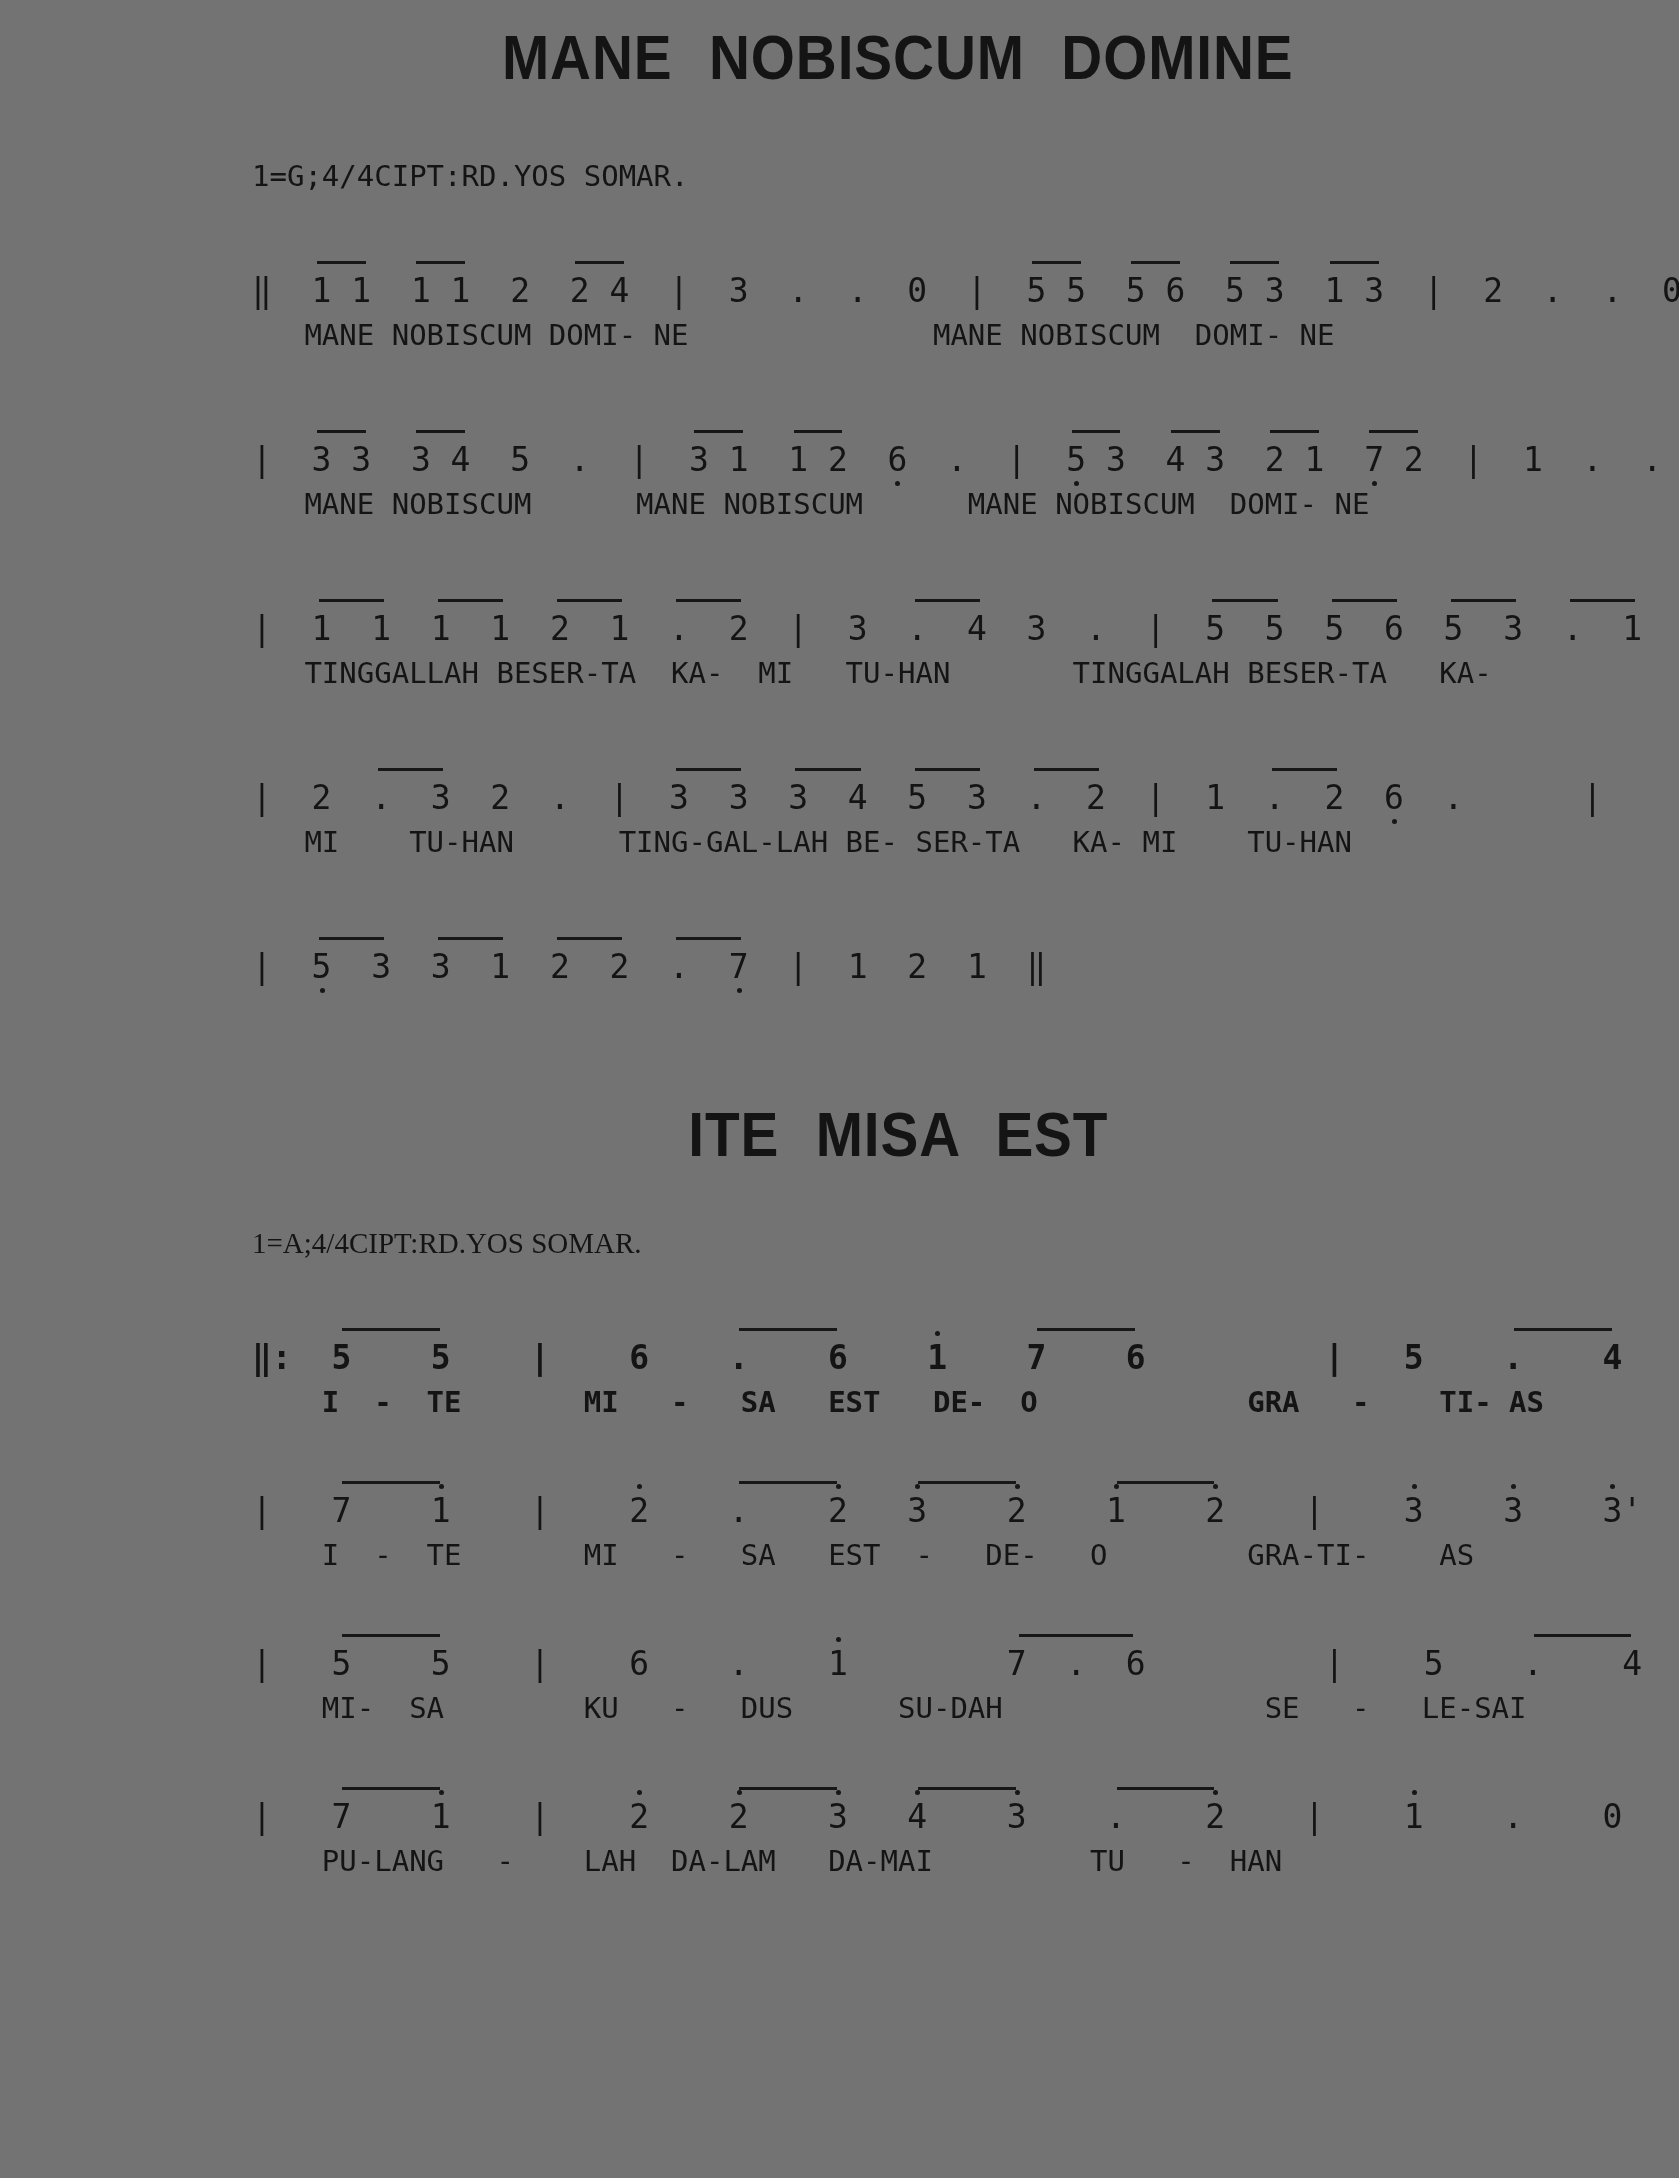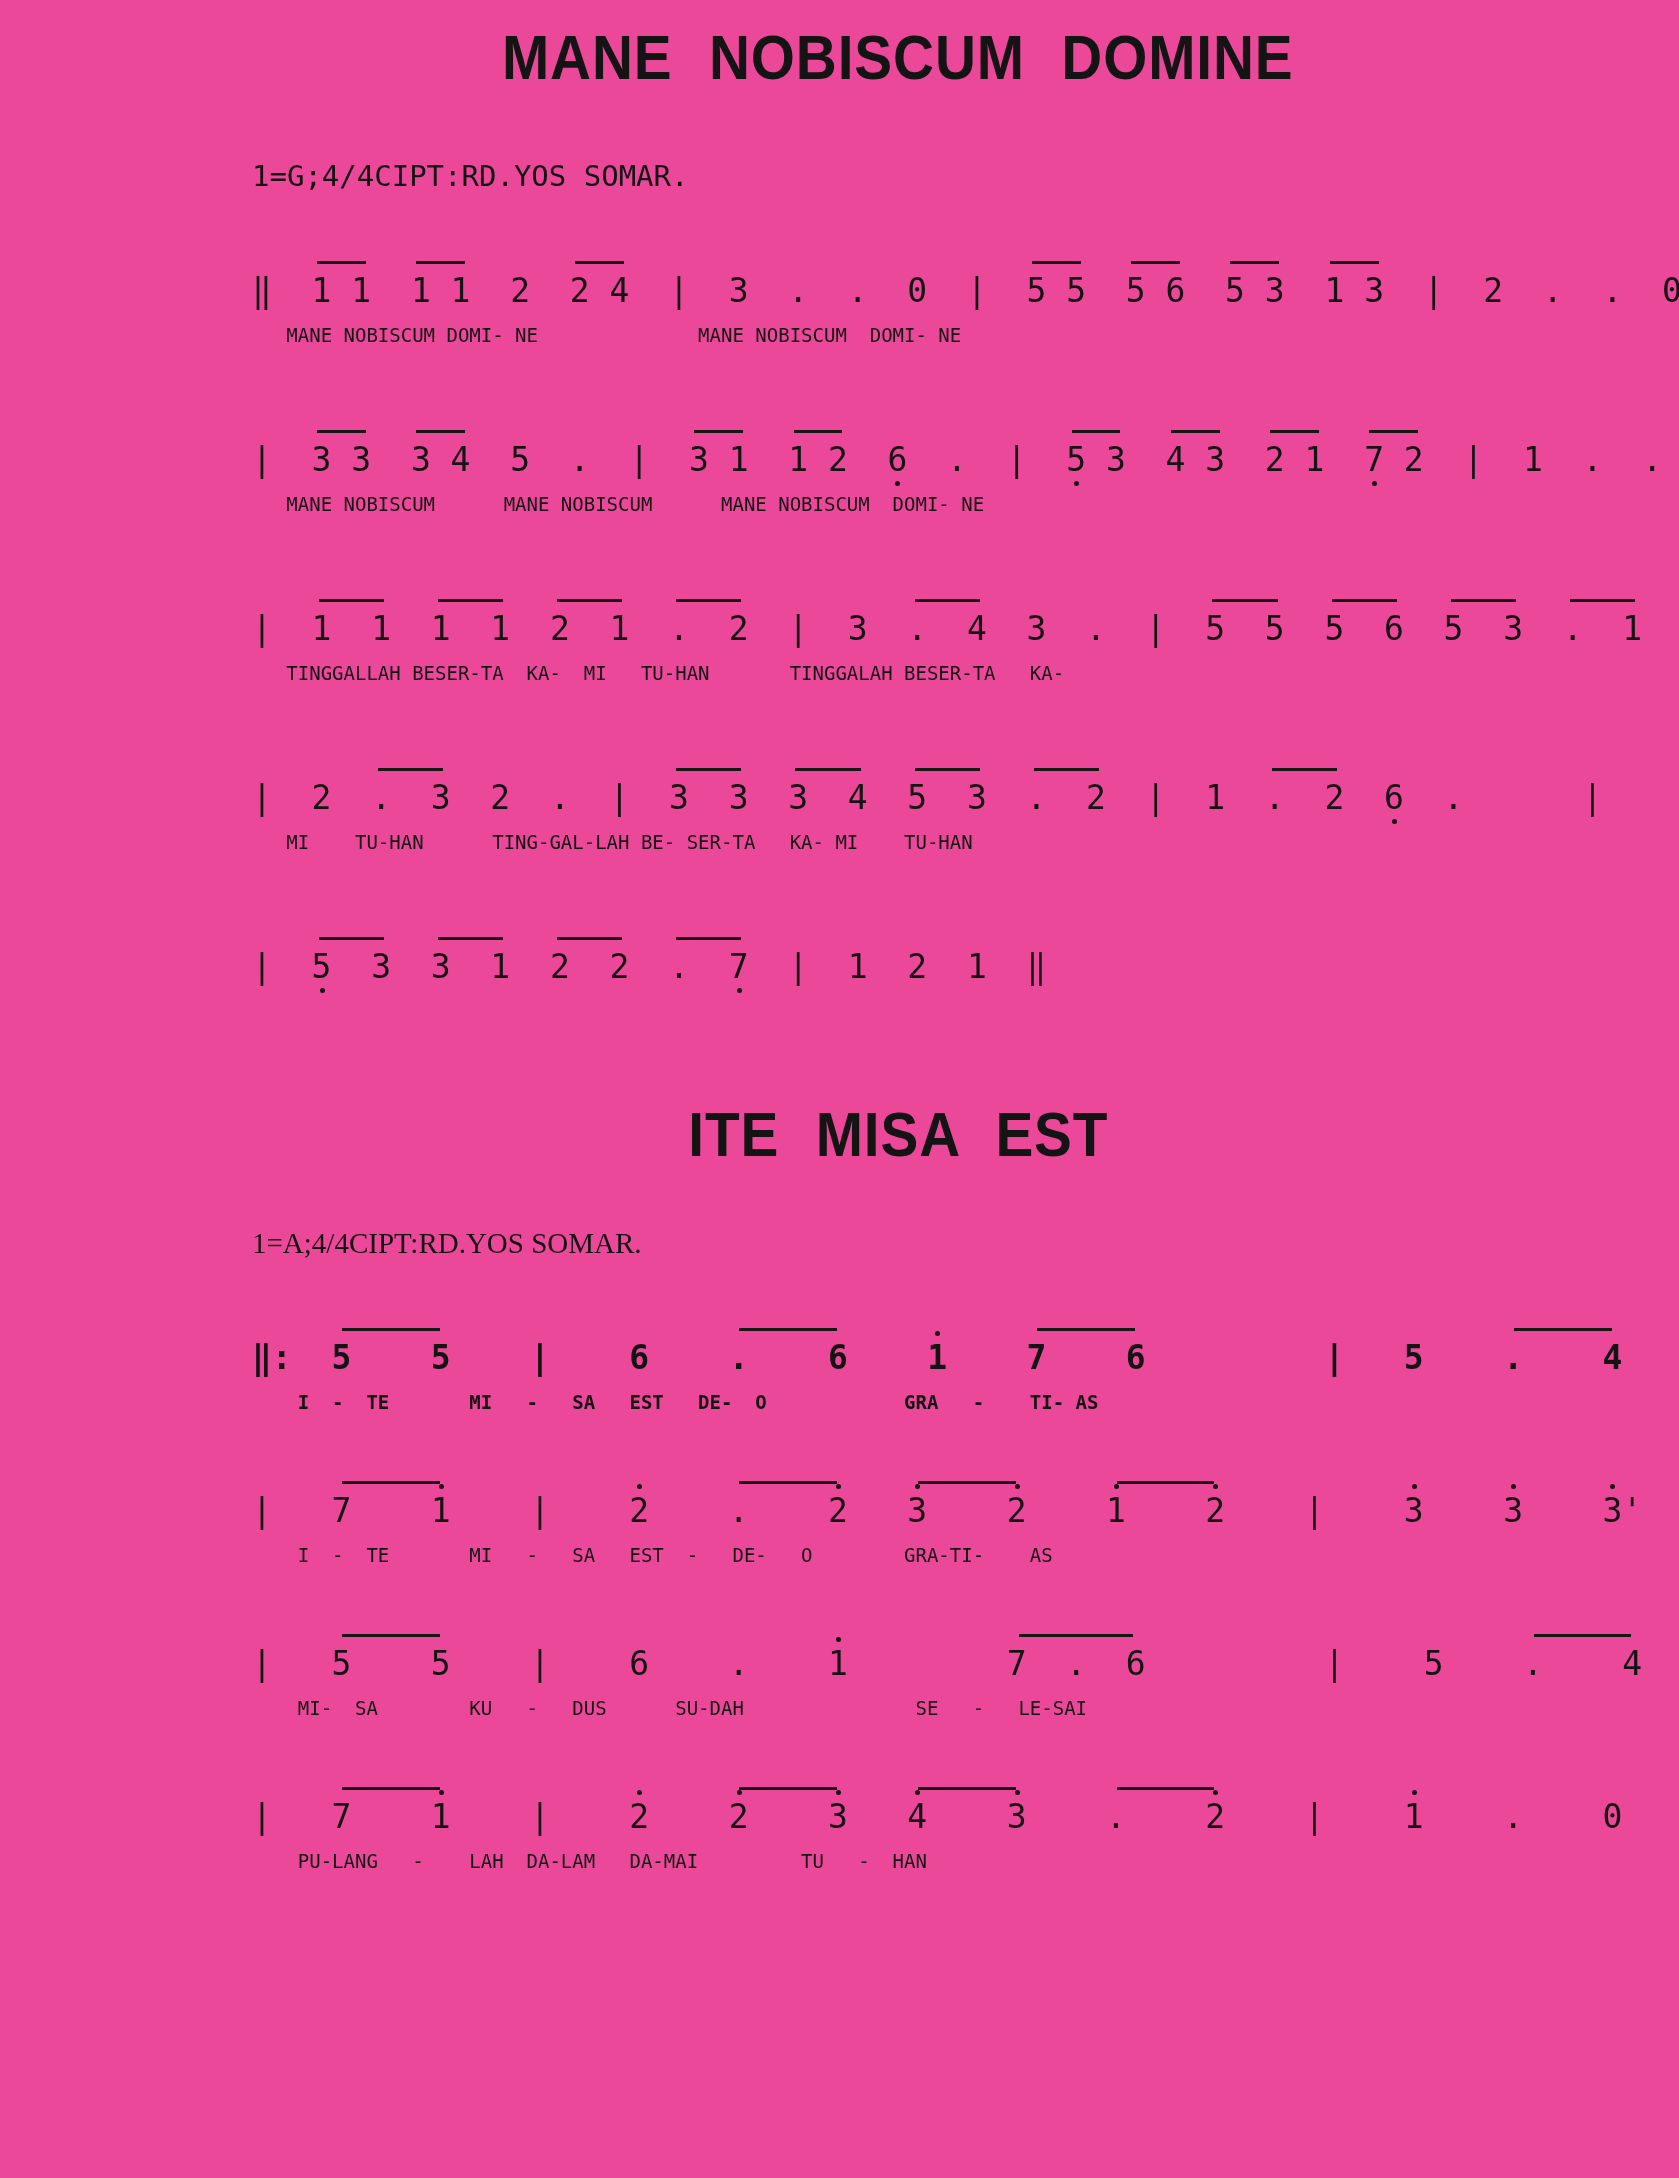--- a/index.html
+++ b/index.html
@@ -1,17 +1,17 @@
 <!DOCTYPE html>
 <html><head>
 <meta charset="utf-8">
 <style>
   html,body{margin:0;padding:0;background:#e8e8e8;}
   .page{
-    width:1679px;height:2178px;background:#ec4899;color:#141414;
+    width:1679px;height:2178px;background:#737373;color:#141414;
     position:relative;overflow:hidden;margin:0 auto;
     font-family:"DejaVu Sans Mono","Liberation Mono",monospace;
   }
   .inner{margin-left:252px;margin-right:135px;padding-top:24px;}
   .song-title{
     margin:0;text-align:center;font-family:"Liberation Sans","DejaVu Sans",sans-serif;
     font-weight:bold;font-size:63px;line-height:1.05;letter-spacing:1px;word-spacing:22px;
     white-space:nowrap;
   }
   .song-title .tt{display:inline-block;transform:scaleX(.9);transform-origin:center;}
@@ -19,21 +19,21 @@
   .hdr{
     margin-top:69px;display:flex;
     font-size:29px;line-height:34px;white-space:pre;
   }
   .song2 .hdr{margin-top:59px;font-family:Liberation Serif, serif;}
   .sys{margin-top:71px;}
   .sys.first{margin-top:61px;}
   .song2 .sys{margin-top:55px;}
   .song2 .sys.first{margin-top:61px;font-weight:bold;}
   .nrow{padding-top:20px;line-height:34px;font-size:33px;white-space:nowrap;}
-  .lrow{margin-top:10px;line-height:34px;font-size:19px;white-space:pre;}
+  .lrow{margin-top:10px;line-height:34px;font-size:29px;white-space:pre;}
   
   .c{display:inline-block;width:1ch;text-align:center;position:relative;vertical-align:baseline;}
   .grp{display:inline-block;position:relative;}
   .ovl{position:absolute;top:-13px;left:9%;right:9%;height:3px;background:#171717;}
   .lo{position:absolute;bottom:-9px;left:50%;margin-left:-2px;width:5px;height:5px;border-radius:50%;background:#171717;}
   .hi{position:absolute;top:-10px;left:50%;margin-left:-2px;width:5px;height:5px;border-radius:50%;background:#171717;}
 </style>
 </head>
 <body>
 

